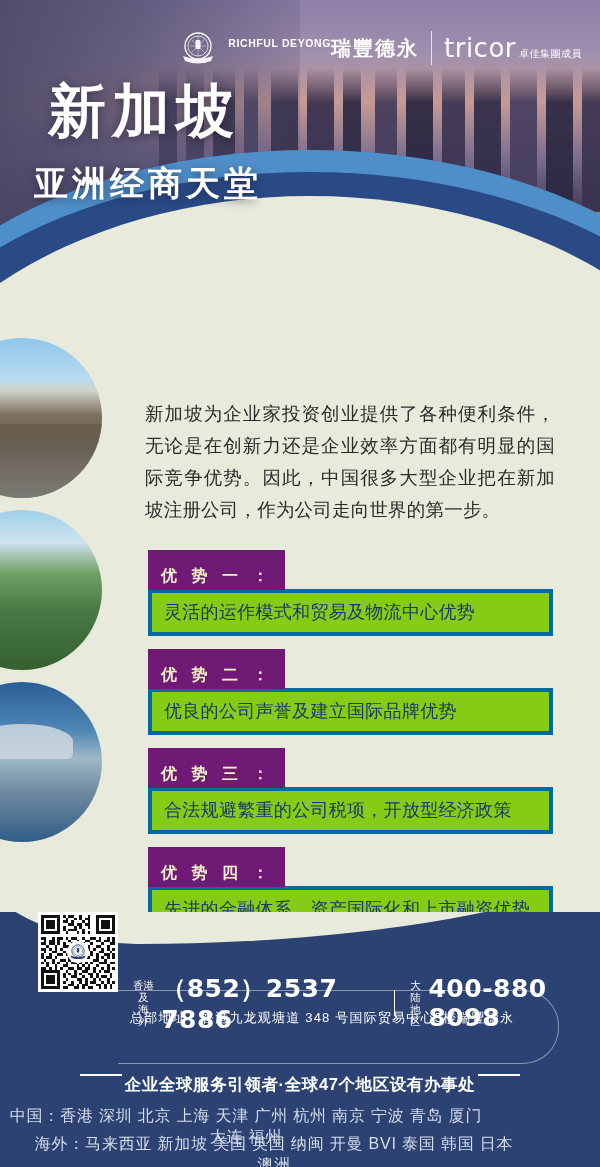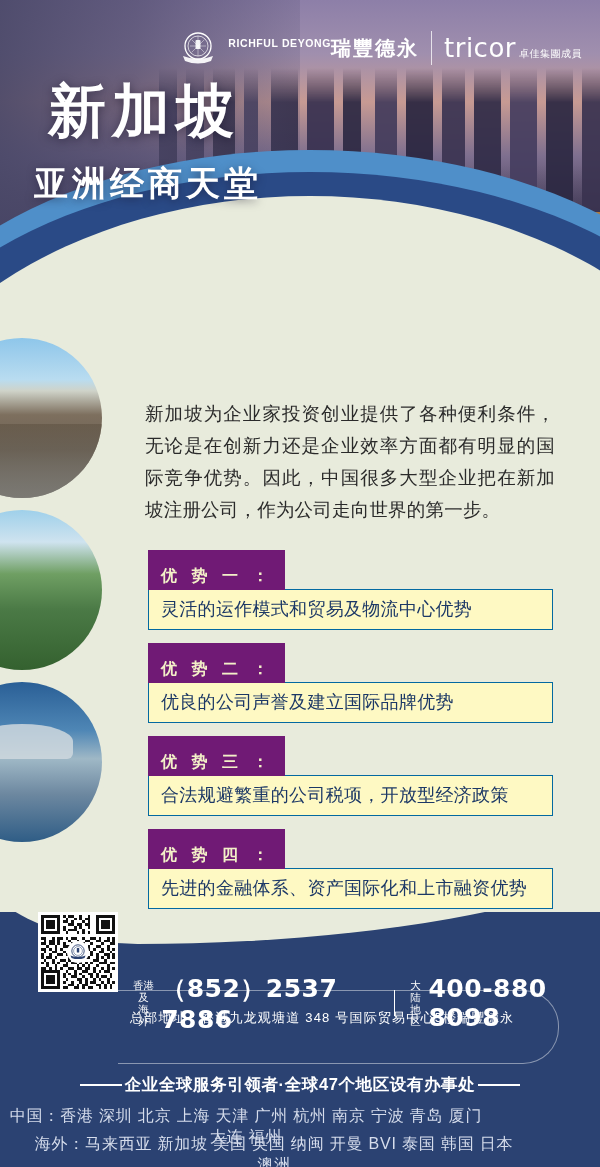--- a/index.html
+++ b/index.html
@@ -218,22 +218,22 @@
     display: inline-block;
     background: #701a75;
     color: #f3f0c8;
     font-size: 16px;
     font-weight: bold;
     letter-spacing: 5px;
     padding: 16px 12px 4px 13px;
     line-height: 1.25;
   }
   .adv-text {
-    border: 1px solid #0369a1;
-    background: #fef9c3;
+    border: 4px solid #0369a1;
+    background: #84cc16;
     color: #1c3866;
     font-size: 18px;
     letter-spacing: .3px;
     padding: 7px 12px 8px 12px;
     margin-top: -1px;
   }
 
   
   .bottom {
     position: absolute;
@@ -319,21 +319,20 @@
     color: #ffffff;
     font-size: 13px;
     letter-spacing: 1.2px;
   }
 
   .slogan-wrap {
     position: absolute;
     left: 0; top: 162px;
     width: 600px;
     display: flex;
-    align-items: center;
     justify-content: center;
     gap: 3px;
   }
   .slogan-rule { width: 42px; height: 2px; background: #ffffff; }
   .slogan {
     color: #ffffff;
     font-size: 16.5px;
     font-weight: bold;
     letter-spacing: .6px;
   }

